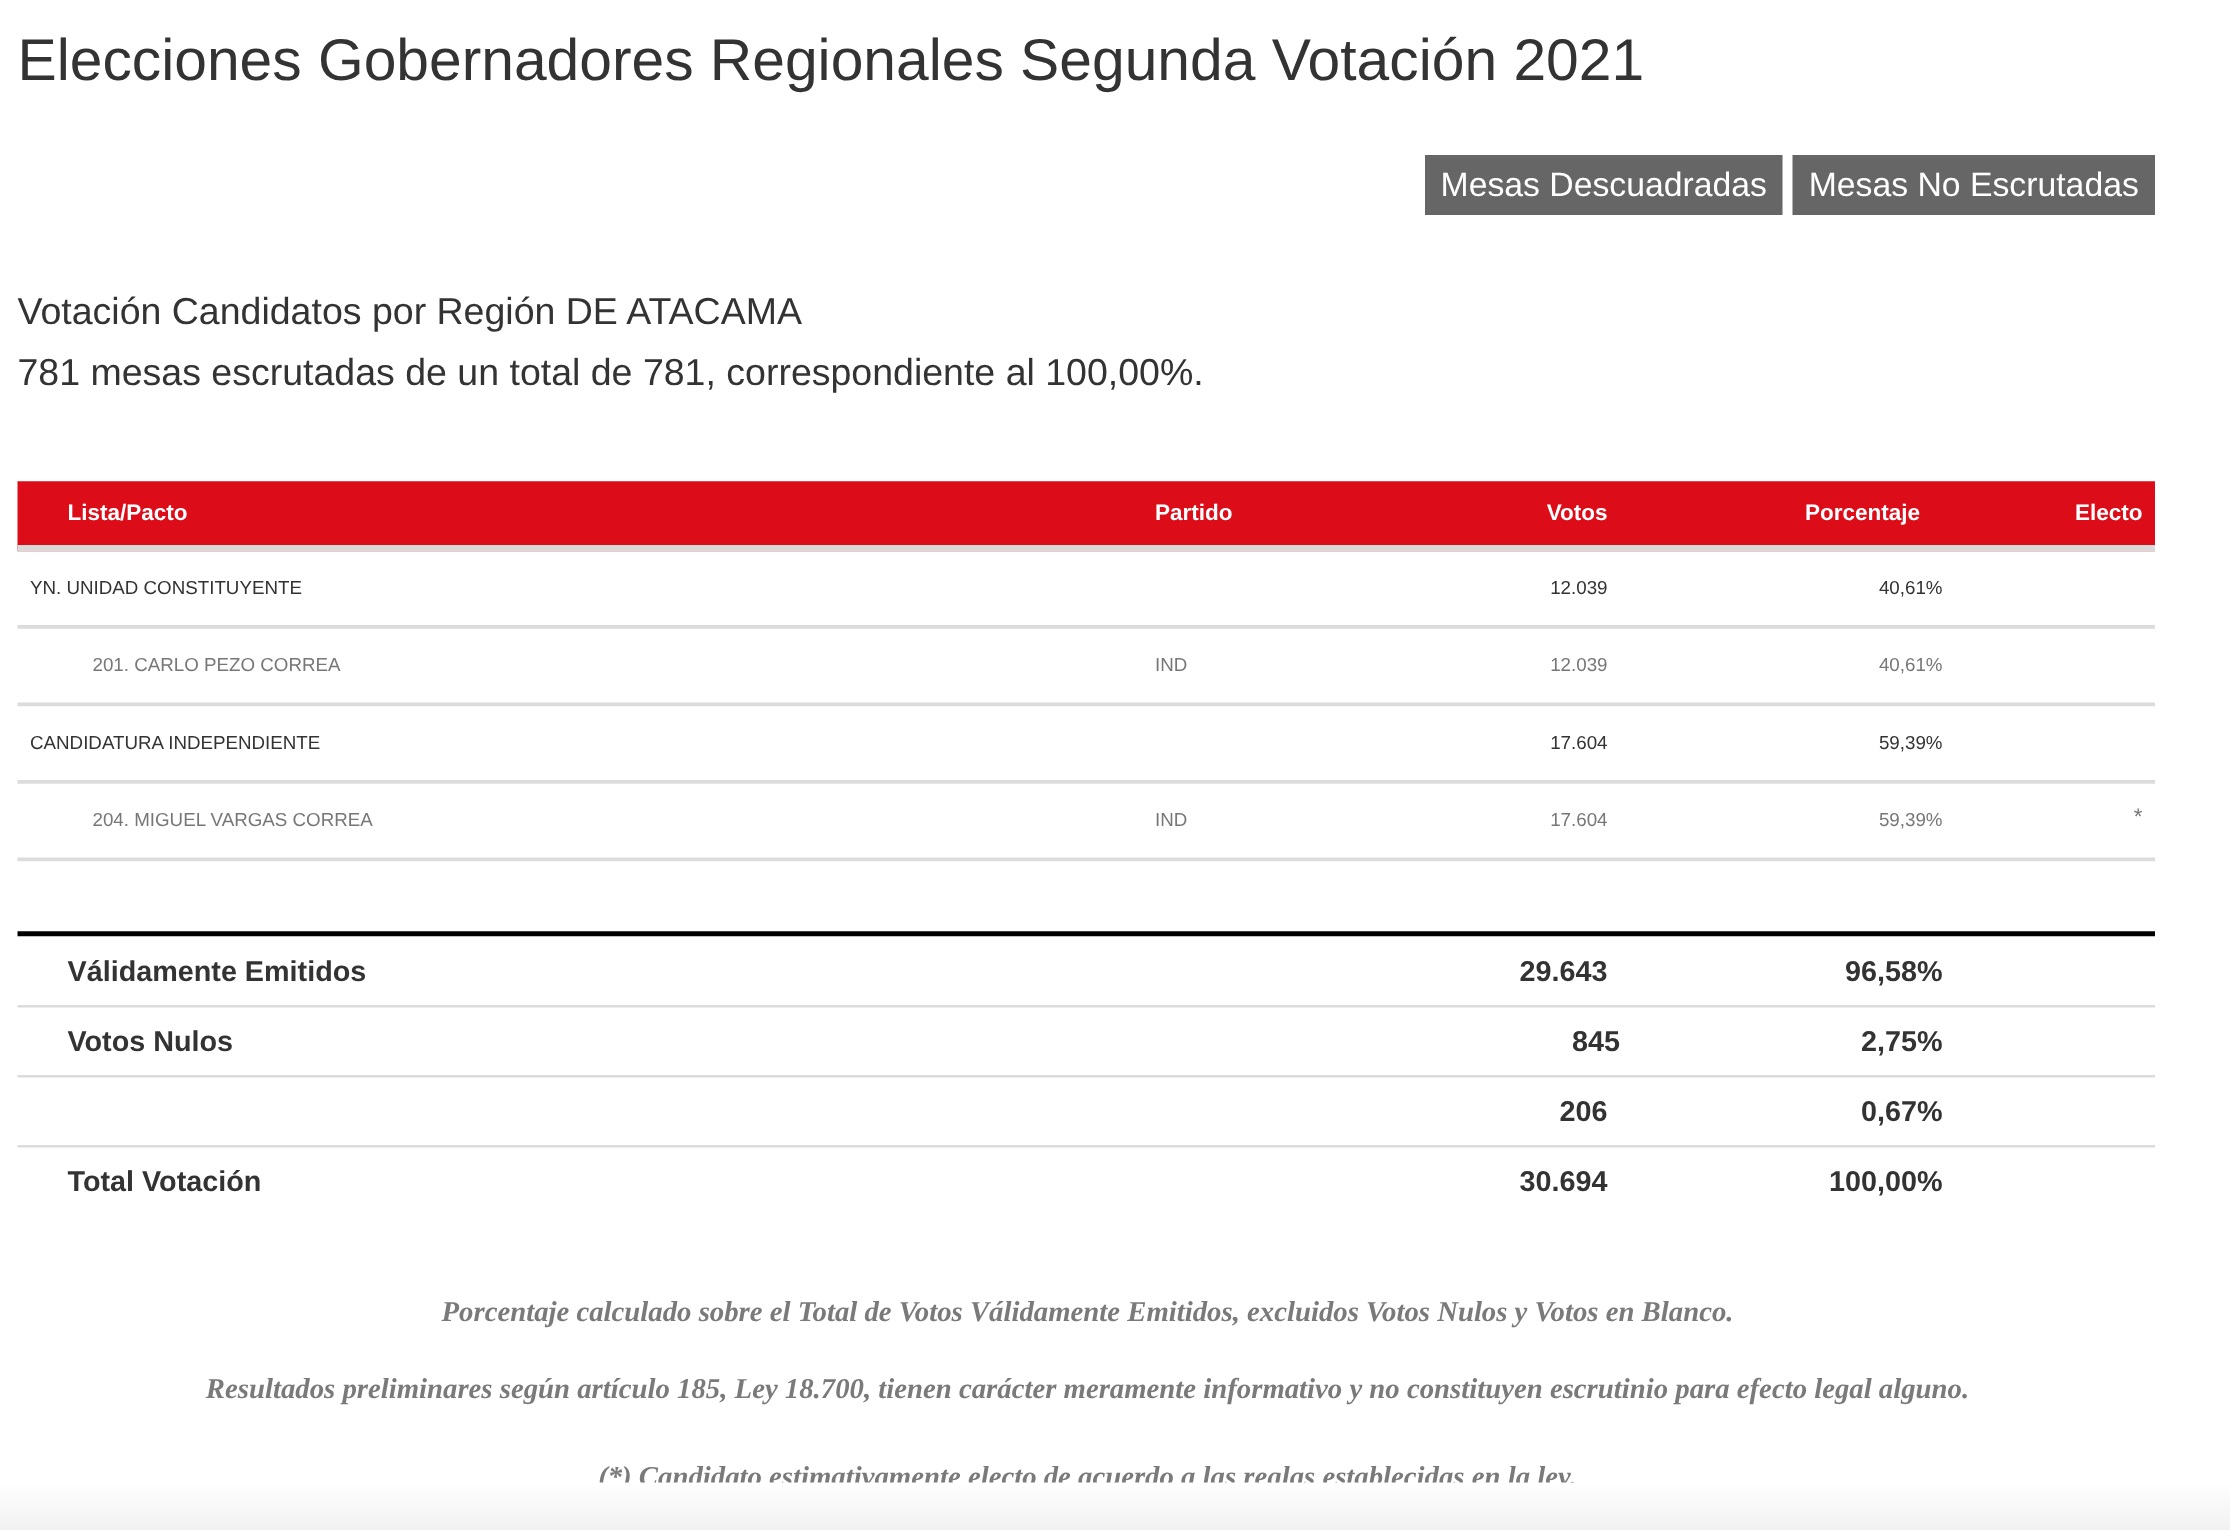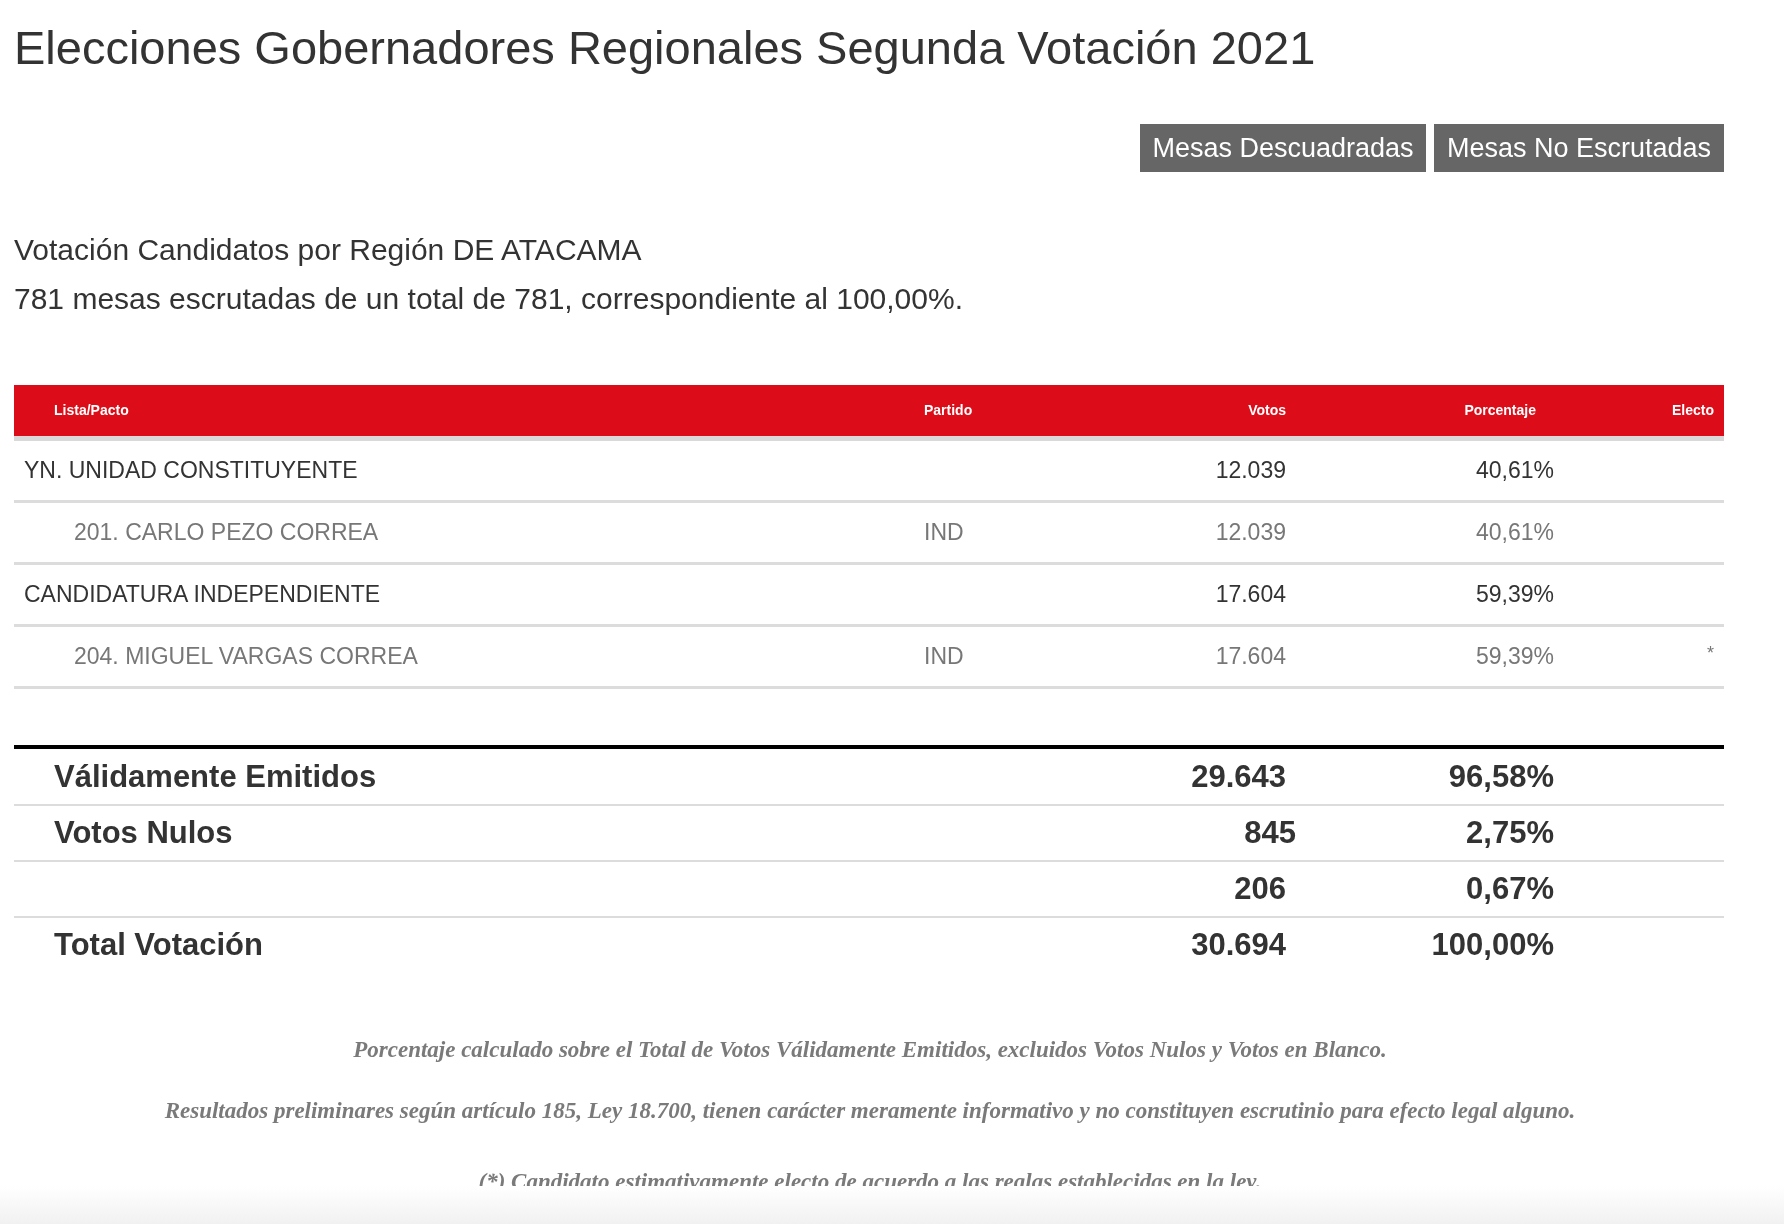--- a/index.html
+++ b/index.html
@@ -2,30 +2,30 @@
 <html><head>
 <meta charset="utf-8">
 <style>
   html,body{margin:0;padding:0;background:#fff;}
   body{width:1784px;height:1224px;position:relative;overflow:hidden;font-family:"Liberation Sans",sans-serif;color:#333;}
   .title{position:absolute;left:14px;top:20px;font-size:47px;color:#333;white-space:nowrap;}
   .btn{position:absolute;top:124px;height:48px;background:#666;color:#fff;font-size:27px;line-height:48px;text-align:center;cursor:pointer;white-space:nowrap;}
   .sub{position:absolute;left:14px;font-size:30px;color:#333;white-space:nowrap;}
   .tbl{position:absolute;left:14px;width:1710px;}
   .thead{position:absolute;left:0;top:0;width:1710px;height:51px;background:#dc0c18;border-bottom:5px solid #d9d9d9;}
-  .th{position:absolute;top:0;line-height:51px;color:#fff;font-weight:bold;font-size:14px;white-space:nowrap;}
+  .th{position:absolute;top:0;line-height:51px;color:#fff;font-weight:bold;font-size:18px;white-space:nowrap;}
   .row{position:absolute;left:0;width:1710px;height:59px;border-bottom:3px solid #dcdcdc;}
-  .cell{position:absolute;top:0;line-height:59px;font-size:23px;white-space:nowrap;}
+  .cell{position:absolute;top:0;line-height:59px;font-size:15px;white-space:nowrap;}
   .pact{color:#333;}
   .cand{color:#777;}
   .r{text-align:right;}
   .tot-bar{position:absolute;left:14px;top:745px;width:1710px;height:4px;background:#000;}
   .trow{position:absolute;left:14px;width:1710px;height:54px;border-bottom:2px solid #dcdcdc;}
   .trow.last{border-bottom:none;}
-  .tcell{position:absolute;top:0;line-height:54px;font-size:31px;font-weight:bold;color:#333;white-space:nowrap;}
+  .tcell{position:absolute;top:0;line-height:54px;font-size:23px;font-weight:bold;color:#333;white-space:nowrap;}
   .foot{position:absolute;left:0;width:1740px;text-align:center;font-family:"Liberation Serif",serif;font-style:italic;font-weight:bold;font-size:23px;color:#7a7a7a;white-space:nowrap;margin-top:24px;}
   .bottom-fade{position:absolute;left:0;top:1186px;width:1784px;height:38px;background:linear-gradient(#fff,#f1f1f1);}
 </style>
 </head>
 <body>
 
 <h1 class="title" style="margin:0;font-weight:normal;">Elecciones Gobernadores Regionales Segunda Votación 2021</h1>
 
 <div class="btn" style="left:1140px;width:286px;">Mesas Descuadradas</div>
 <div class="btn" style="left:1434px;width:290px;">Mesas No Escrutadas</div>

